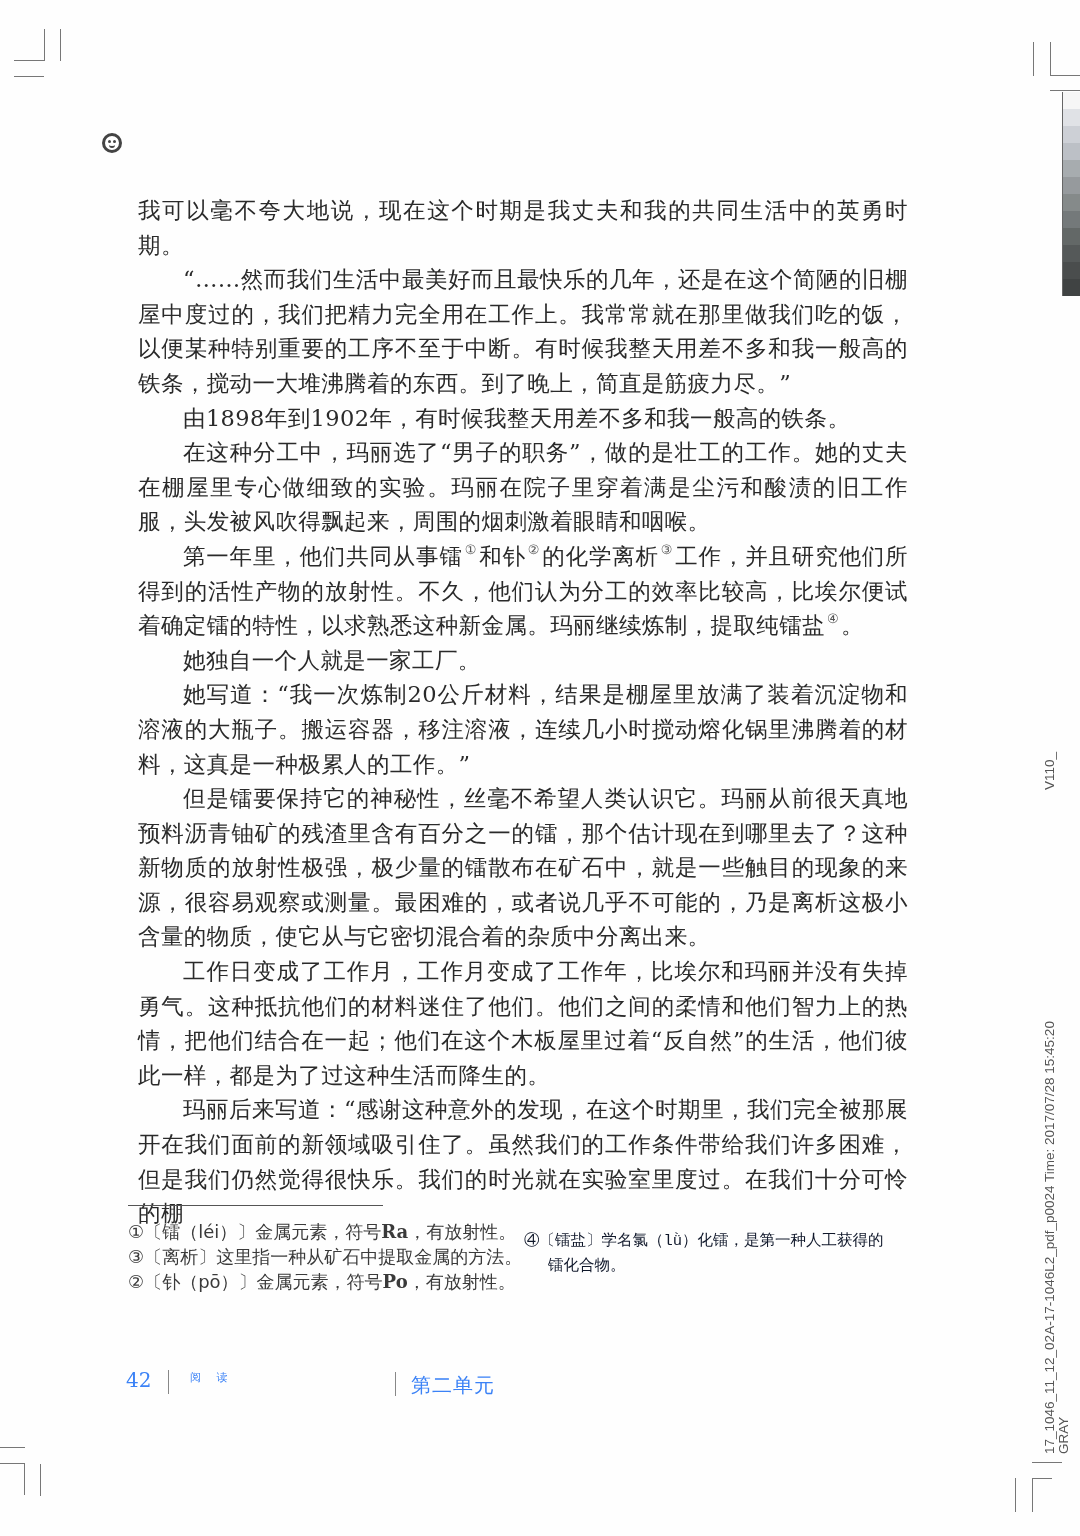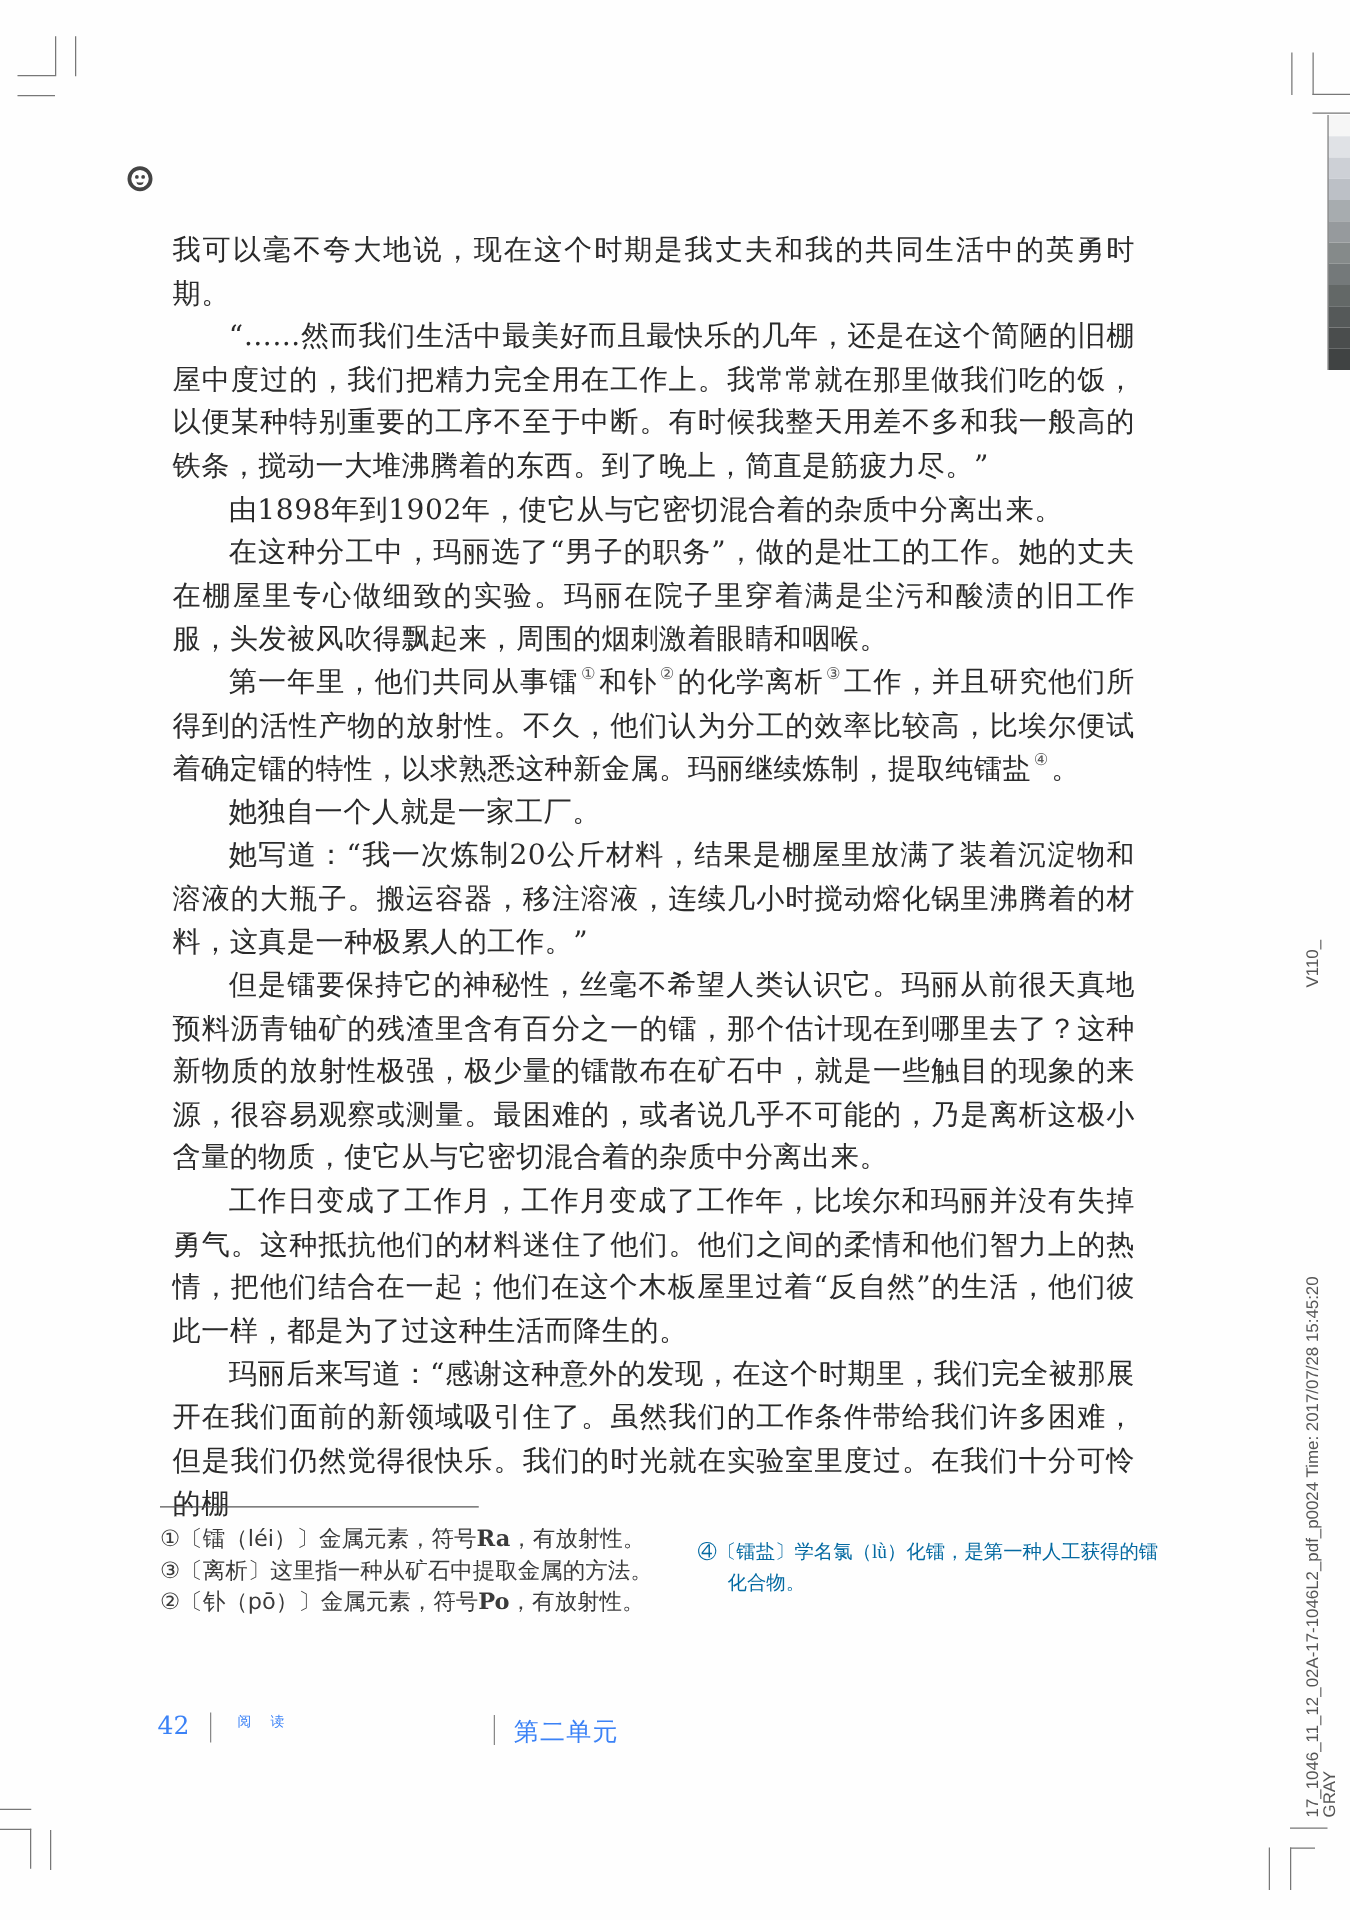--- a/index.html
+++ b/index.html
@@ -59,21 +59,21 @@
       display: flex;
       flex-direction: column;
       border-left: 1px solid #666;
     }
     .gray-scale div {
       flex: 1;
     }
     .body-text {
       position: absolute;
       left: 138px;
-      top: 183px;
+      top: 193px;
       width: 770px;
       font-size: 22.5px;
       line-height: 34.6px;
       letter-spacing: 0.4px;
       text-align: justify;
     }
     .body-text p {
       margin: 0;
       text-indent: 2em;
     }
@@ -100,27 +100,27 @@
       left: 128px;
       top: 1219px;
       width: 390px;
       font-family: "DejaVu Sans", "Liberation Sans", sans-serif;
       font-size: 18px;
       line-height: 25px;
       color: #3a3a3a;
     }
     .footnotes-right {
       position: absolute;
-      left: 558px;
+      left: 524px;
       top: 1229px;
       width: 370px;
-      font-family: Liberation Serif, serif;
+      font-family: Liberation Mono, monospace;
       font-size: 15.5px;
       line-height: 25px;
-      color: #0369a1;
+      color: #0f172a;
     }
     .fn {
       margin: 0;
       white-space: nowrap;
     }
     .fn-wrap {
       white-space: normal;
       padding-left: 24px;
       text-indent: -24px;
     }
@@ -210,21 +210,21 @@
     <div style="background: rgb(64, 67, 67);"></div>
   </div>
 
 <div class="smiley">
     <div class="mouth"></div>
   </div>
 
 <div class="body-text">
   <p class="no-indent">我可以毫不夸大地说，现在这个时期是我丈夫和我的共同生活中的英勇时期。</p>
   <p>“……然而我们生活中最美好而且最快乐的几年，还是在这个简陋的旧棚屋中度过的，我们把精力完全用在工作上。我常常就在那里做我们吃的饭，以便某种特别重要的工序不至于中断。有时候我整天用差不多和我一般高的铁条，搅动一大堆沸腾着的东西。到了晚上，简直是筋疲力尽。”</p>
-  <p>由1898年到1902年，使它从与它密切混合着的杂质中分离出来。</p>
+  <p>由1898年到1902年，有时候我整天用差不多和我一般高的铁条。</p>
   <p>在这种分工中，玛丽选了“男子的职务”，做的是壮工的工作。她的丈夫在棚屋里专心做细致的实验。玛丽在院子里穿着满是尘污和酸渍的旧工作服，头发被风吹得飘起来，周围的烟刺激着眼睛和咽喉。</p>
   <p>
     <span>第一年里，他们共同从事镭</span><sup>①</sup><span>和钋</span><sup>②</sup><span>的化学离析</span><sup>③</sup><span>工作，并且研究他们所得到的活性产物的放射性。不久，他们认为分工的效率比较高，比埃尔便试着确定镭的特性，以求熟悉这种新金属。玛丽继续炼制，提取纯镭盐</span><sup>④</sup><span>。</span>
   </p>
   <p>她独自一个人就是一家工厂。</p>
   <p>她写道：“我一次炼制20公斤材料，结果是棚屋里放满了装着沉淀物和溶液的大瓶子。搬运容器，移注溶液，连续几小时搅动熔化锅里沸腾着的材料，这真是一种极累人的工作。”</p>
   <p>但是镭要保持它的神秘性，丝毫不希望人类认识它。玛丽从前很天真地预料沥青铀矿的残渣里含有百分之一的镭，那个估计现在到哪里去了？这种新物质的放射性极强，极少量的镭散布在矿石中，就是一些触目的现象的来源，很容易观察或测量。最困难的，或者说几乎不可能的，乃是离析这极小含量的物质，使它从与它密切混合着的杂质中分离出来。</p>
   <p>工作日变成了工作月，工作月变成了工作年，比埃尔和玛丽并没有失掉勇气。这种抵抗他们的材料迷住了他们。他们之间的柔情和他们智力上的热情，把他们结合在一起；他们在这个木板屋里过着“反自然”的生活，他们彼此一样，都是为了过这种生活而降生的。</p>
   <p>玛丽后来写道：“感谢这种意外的发现，在这个时期里，我们完全被那展开在我们面前的新领域吸引住了。虽然我们的工作条件带给我们许多困难，但是我们仍然觉得很快乐。我们的时光就在实验室里度过。在我们十分可怜的棚</p>
 </div>

